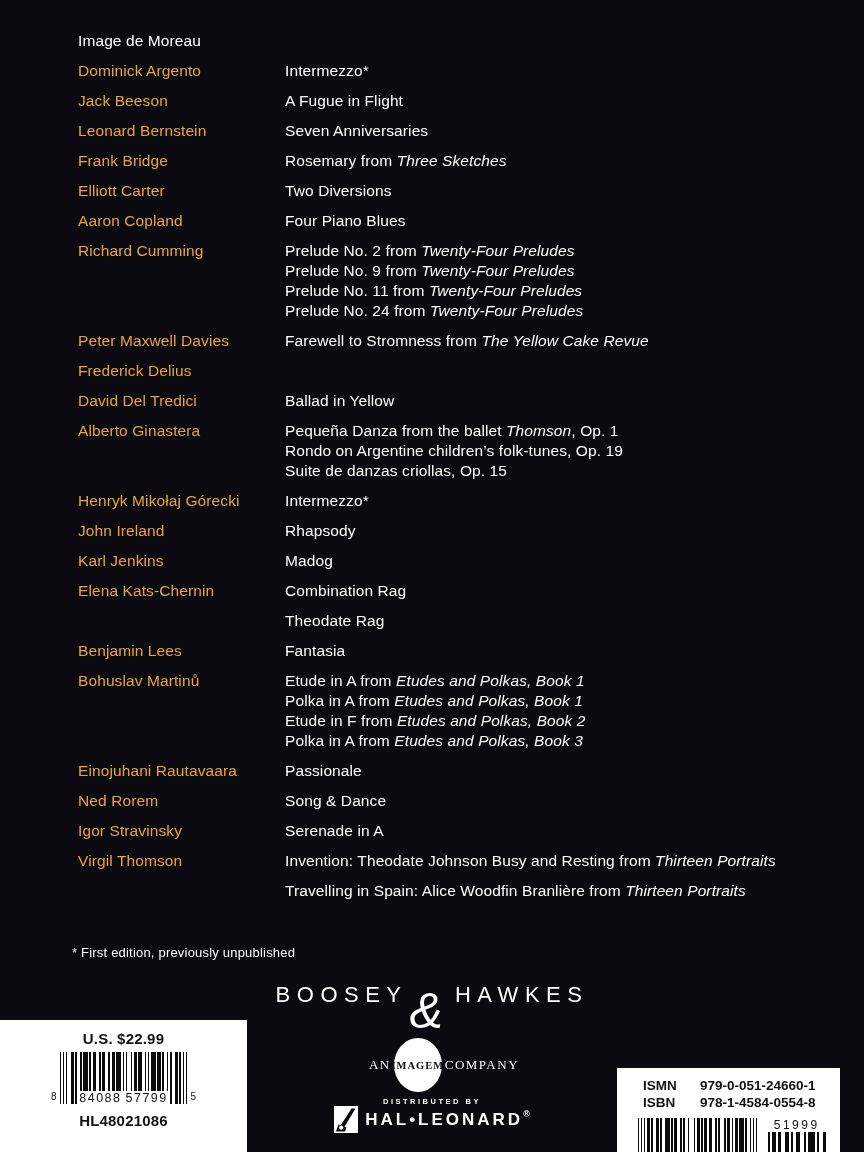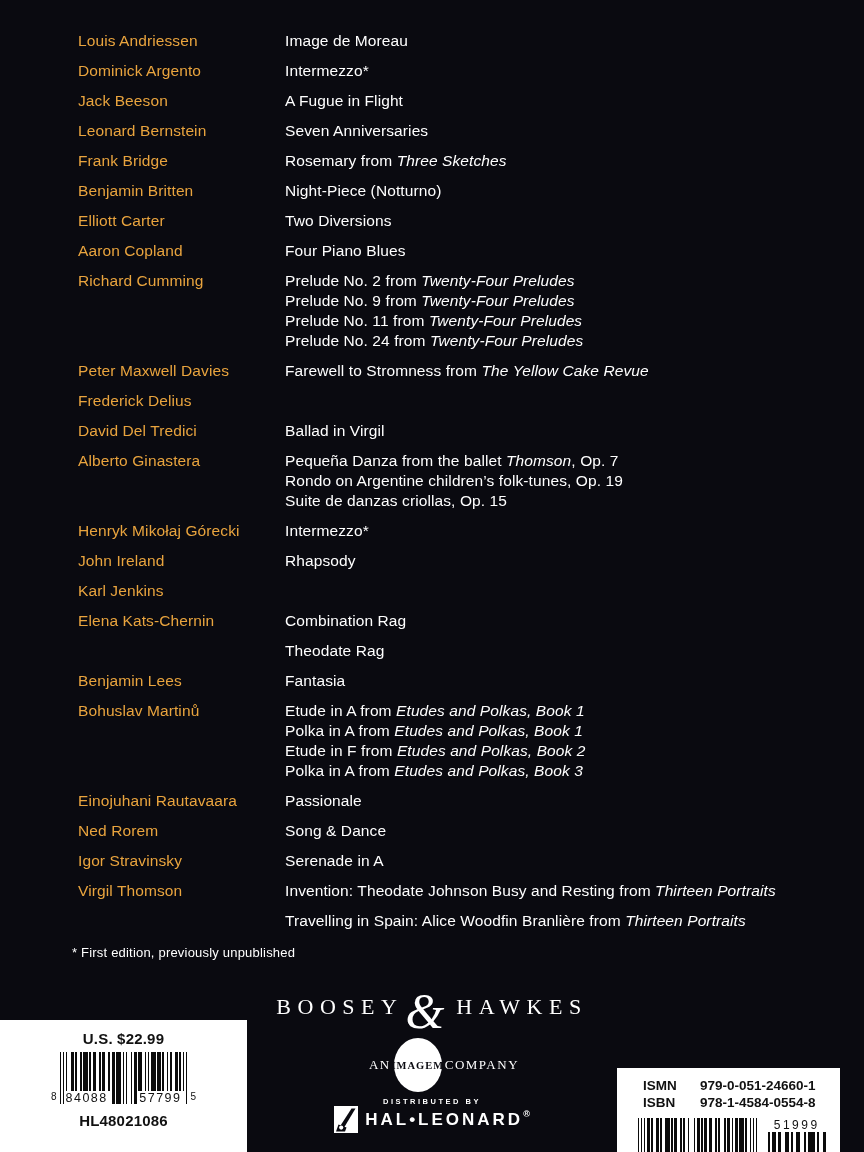--- a/index.html
+++ b/index.html
@@ -27,22 +27,22 @@
   .work-line i{}
 
   .footnote{
     position:absolute;left:72px;top:945px;
     color:#ffffff;font-size:13px;letter-spacing:0.2px;
   }
 
   
   .bh-wordmark{
     position:absolute;top:984px;left:0;right:0;height:50px;
-    display:flex;justify-content:center;align-items:center;
-    color:#fff;font-family:Liberation Serif, serif;
+    display:flex;justify-content:center;
+    color:#fff;font-family:Liberation Sans, sans-serif;
   }
   .bh-name{font-size:22px;letter-spacing:6.5px;font-weight:400;transform:translateY(-2px);}
   .bh-amp{
     font-size:50px;font-style:italic;line-height:1;
     margin:0 12px 0 2px;transform:translateY(2px);letter-spacing:0;
   }
   .imagem{
     position:absolute;top:1038px;left:0;right:0;height:54px;
     display:flex;justify-content:center;align-items:center;gap:3px;
     color:#fff;font-family:"Liberation Serif", serif;transform:translateX(12px);
@@ -79,21 +79,21 @@
   }
   .upc{
     margin:5px auto 0;display:flex;align-items:flex-end;justify-content:center;gap:3px;
   }
   .upc-outer{font-size:10px;margin-bottom:2px;}
   .barcode-core{position:relative;width:128px;height:52px;}
   .bars{position:absolute;inset:0;}
   .bars > div{height:100%;}
   .code-digits{
     position:absolute;left:4px;right:4px;bottom:-1px;
-    display:flex;justify-content:space-between;
+    display:flex;justify-content:center;
     font-size:12.5px;letter-spacing:1.5px;
   }
   .code-digits span{background:#ffffff;padding:0 2px;}
   .catalog-num{
     text-align:center;font-weight:bold;font-size:15px;
     margin-top:8px;letter-spacing:0.2px;
   }
 
   .isbn-box{
     position:absolute;left:617px;top:1068px;width:223px;height:132px;
@@ -116,21 +116,20 @@
   .addon-bars{height:44px;}
   .addon-bars > div{height:100%;}
 </style>
 </head>
 <body>
 
 <div class="page">
 
   <div class="catalog">
       <div class="entry">
-        <div class="composer">Louis Andriessen</div>
         <div class="works">
           <div class="work-line"><span>Image de Moreau</span></div>
         </div>
       </div>
       <div class="entry">
         <div class="composer">Dominick Argento</div>
         <div class="works">
           <div class="work-line"><span>Intermezzo*</span></div>
         </div>
       </div>
@@ -143,26 +142,20 @@
       <div class="entry">
         <div class="composer">Leonard Bernstein</div>
         <div class="works">
           <div class="work-line"><span>Seven Anniversaries</span></div>
         </div>
       </div>
       <div class="entry">
         <div class="composer">Frank Bridge</div>
         <div class="works">
           <div class="work-line"><span>Rosemary from </span><i>Three Sketches</i></div>
-        </div>
-      </div>
-      <div class="entry">
-        <div class="composer">Benjamin Britten</div>
-        <div class="works">
-          <div class="work-line"><span>Night-Piece (Notturno)</span></div>
         </div>
       </div>
       <div class="entry">
         <div class="composer">Elliott Carter</div>
         <div class="works">
           <div class="work-line"><span>Two Diversions</span></div>
         </div>
       </div>
       <div class="entry">
         <div class="composer">Aaron Copland</div>
@@ -184,45 +177,48 @@
         <div class="works">
           <div class="work-line"><span>Farewell to Stromness from </span><i>The Yellow Cake Revue</i></div>
         </div>
       </div>
       <div class="entry">
         <div class="composer">Frederick Delius</div>
       </div>
       <div class="entry">
         <div class="composer">David Del Tredici</div>
         <div class="works">
-          <div class="work-line"><span>Ballad in Virgil</span></div>
+          <div class="work-line"><span>Ballad in Yellow</span></div>
         </div>
       </div>
       <div class="entry">
         <div class="composer">Alberto Ginastera</div>
         <div class="works">
-          <div class="work-line"><span>Pequeña Danza from the ballet </span><i>Thomson</i><span>, Op. 7</span></div>
+          <div class="work-line"><span>Pequeña Danza from the ballet </span><i>Thomson</i><span>, Op. 1</span></div>
           <div class="work-line"><span>Rondo on Argentine children’s folk-tunes, Op. 19</span></div>
           <div class="work-line"><span>Suite de danzas criollas, Op. 15</span></div>
         </div>
       </div>
       <div class="entry">
         <div class="composer">Henryk Mikołaj Górecki</div>
         <div class="works">
           <div class="work-line"><span>Intermezzo*</span></div>
         </div>
       </div>
       <div class="entry">
         <div class="composer">John Ireland</div>
         <div class="works">
           <div class="work-line"><span>Rhapsody</span></div>
         </div>
       </div>
       <div class="entry">
         <div class="composer">Karl Jenkins</div>
+        <div class="works">
+          <div class="work-line"><span>Madog</span></div>
+        </div>
       </div>
       <div class="entry">
         <div class="composer">Elena Kats-Chernin</div>
         <div class="works">
           <div class="work-line"><span>Combination Rag</span></div>
         </div>
       </div>
       <div class="entry">
         <div class="composer"></div>
         <div class="works">

